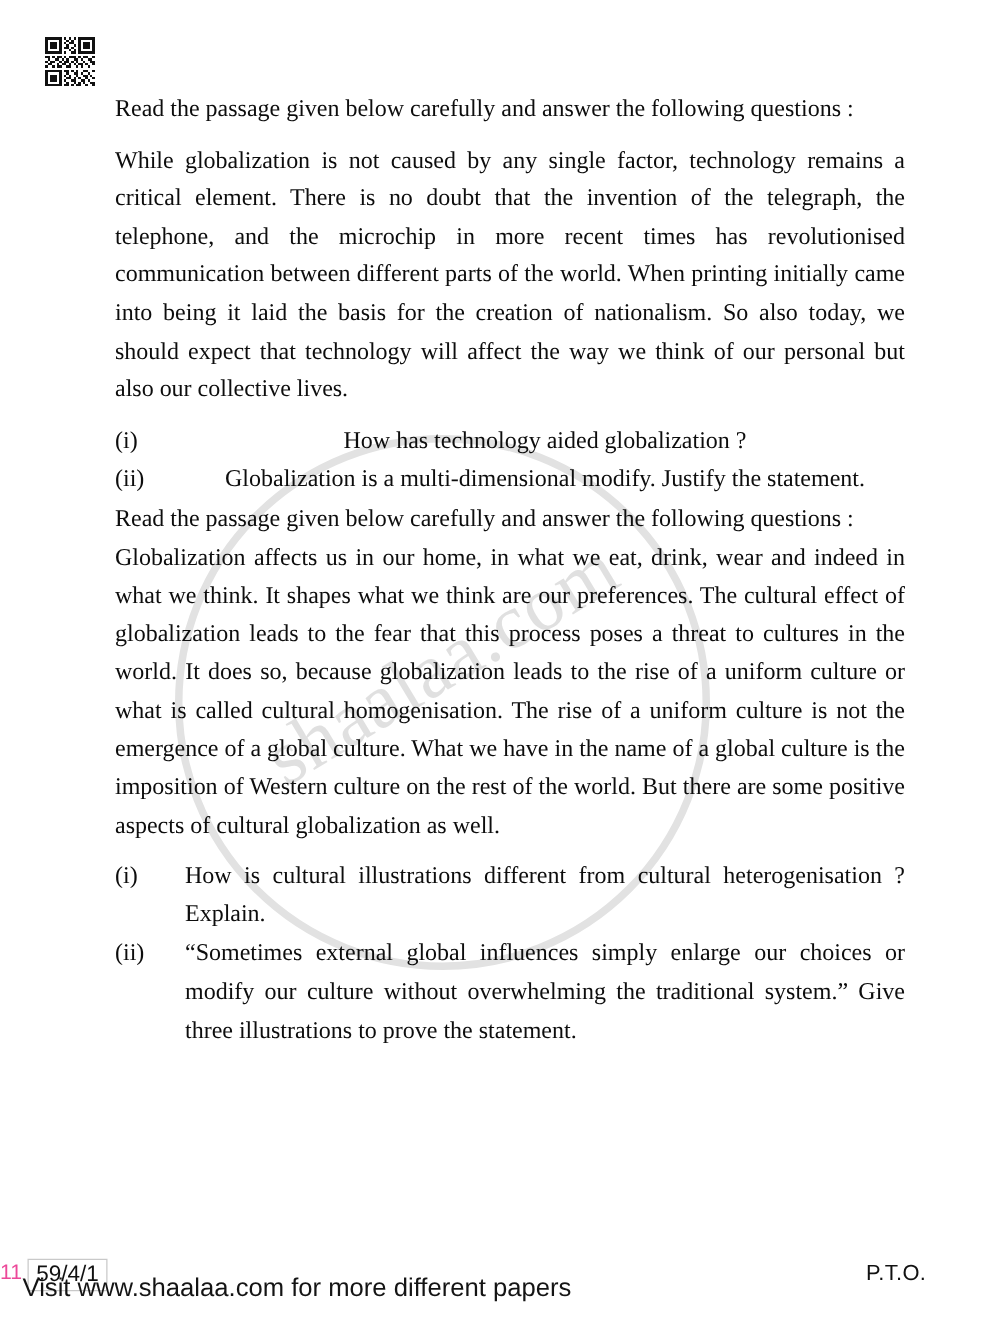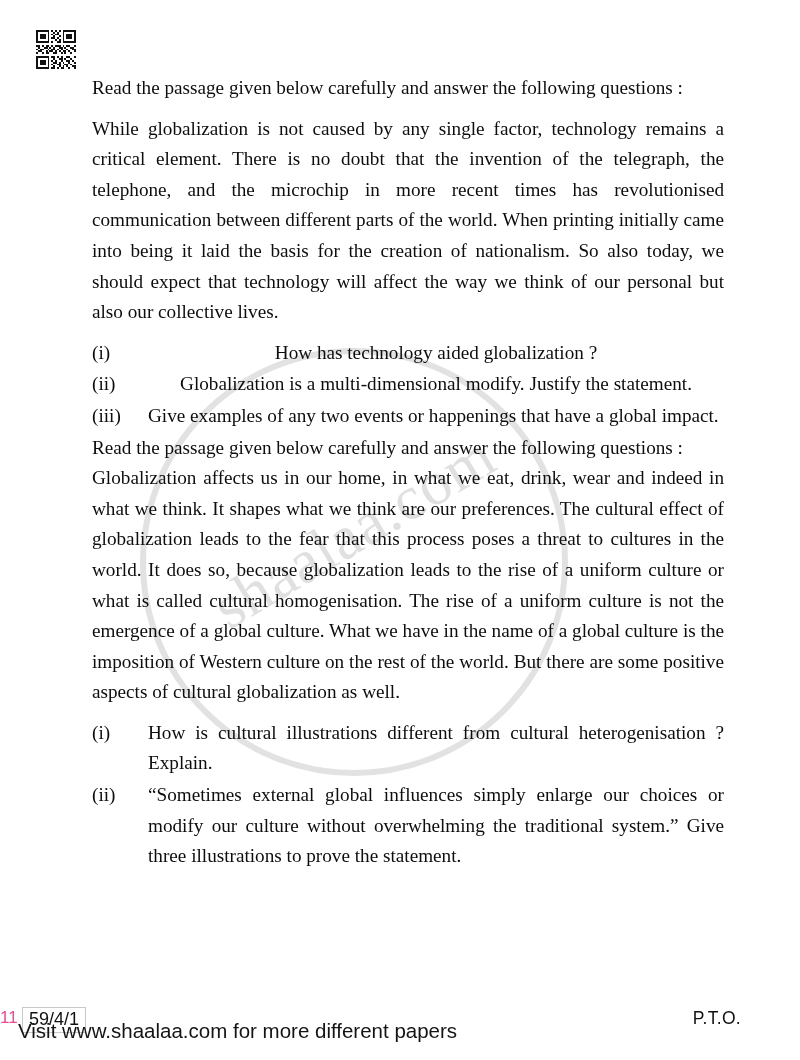--- a/index.html
+++ b/index.html
@@ -303,24 +303,20 @@
 
     <ul class="qlist">
       <li class="qitem">
         <span class="qmarker">(i)</span>
         <span class="qtext nojustify">How has technology aided globalization ?</span>
       </li>
       <li class="qitem">
         <span class="qmarker">(ii)</span>
         <span class="qtext nojustify">Globalization is a multi-dimensional modify. Justify the statement.</span>
       </li>
-      <li class="qitem">
-        <span class="qmarker">(iii)</span>
-        <span class="qtext">Give examples of any two events or happenings that have a global impact.</span>
-      </li>
     </ul>
 
 
     <p class="para">Read the passage given below carefully and answer the following questions :</p>
 
     <p class="para tight">Globalization affects us in our home, in what we eat, drink, wear and indeed in what we think. It shapes what we think are our preferences. The cultural effect of globalization leads to the fear that this process poses a threat to cultures in the world. It does so, because globalization leads to the rise of a uniform culture or what is called cultural homogenisation. The rise of a uniform culture is not the emergence of a global culture. What we have in the name of a global culture is the imposition of Western culture on the rest of the world. But there are some positive aspects of cultural globalization as well.</p>
 
     <ul class="qlist">
       <li class="qitem">
         <span class="qmarker">(i)</span>

